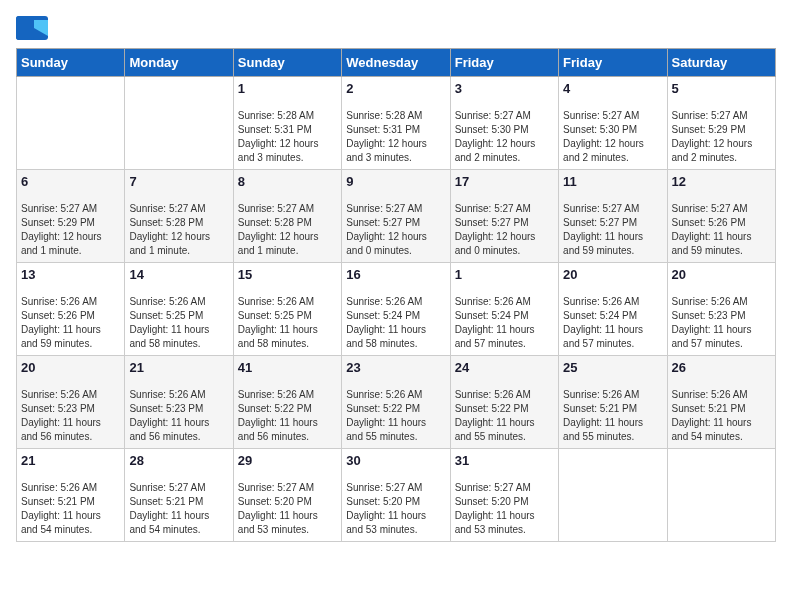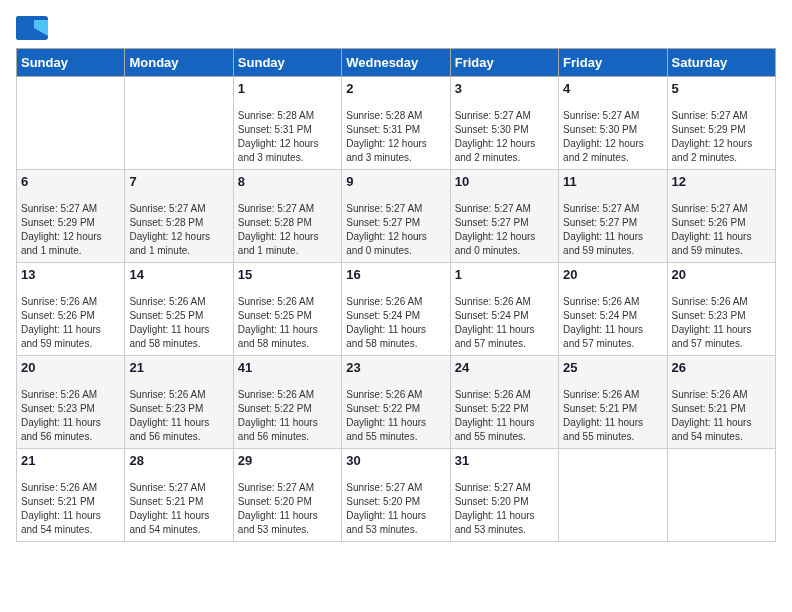--- a/index.html
+++ b/index.html
@@ -180,21 +180,21 @@
 and 1 minute.</div>
         </td>
         <td>
           <span class="day-number">9</span>
           <div class="day-info" style="white-space: pre-line;">Sunrise: 5:27 AM
 Sunset: 5:27 PM
 Daylight: 12 hours
 and 0 minutes.</div>
         </td>
         <td>
-          <span class="day-number">10</span>
+          <span class="day-number">17</span>
           <div class="day-info" style="white-space: pre-line;">Sunrise: 5:27 AM
 Sunset: 5:27 PM
 Daylight: 12 hours
 and 0 minutes.</div>
         </td>
         <td>
           <span class="day-number">11</span>
           <div class="day-info" style="white-space: pre-line;">Sunrise: 5:27 AM
 Sunset: 5:27 PM
 Daylight: 11 hours

